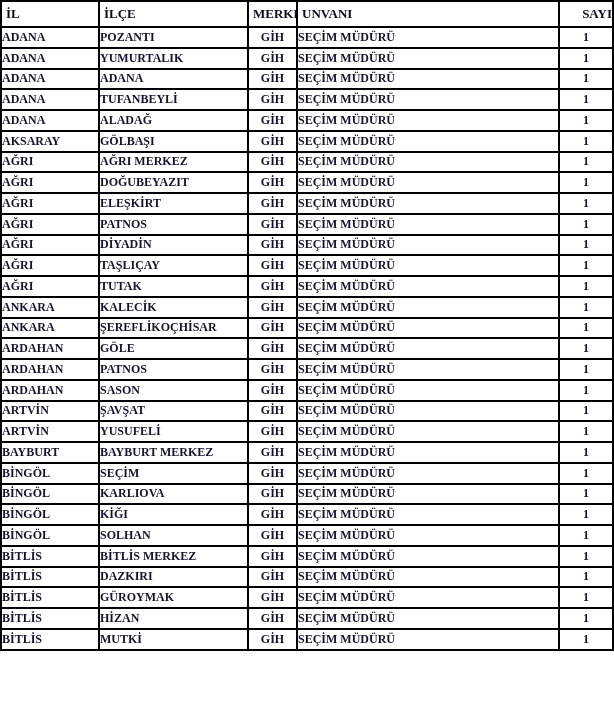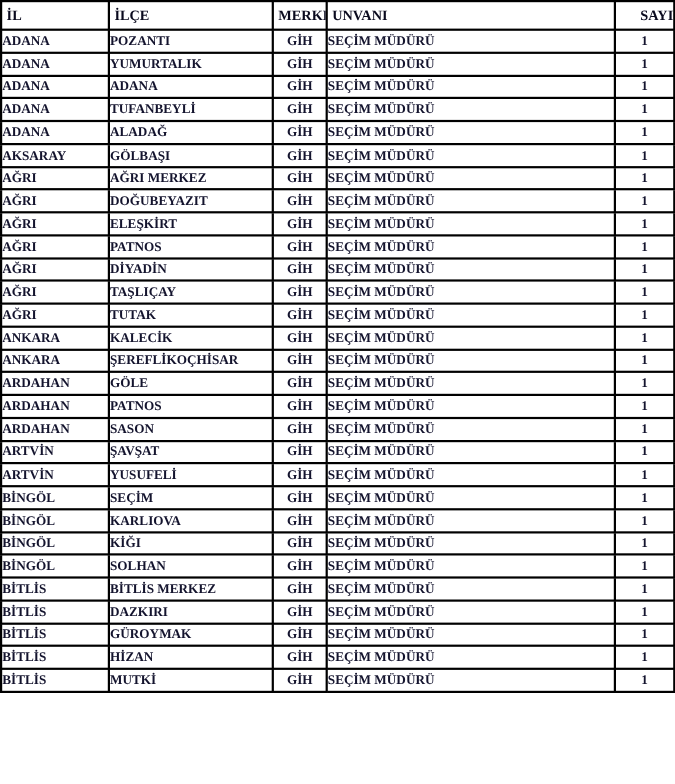--- a/index.html
+++ b/index.html
@@ -220,20 +220,27 @@
           <td class="cell-sayi">1</td>
         </tr>
         <tr>
           <td class="cell-il">ARTVİN</td>
           <td class="cell-ilce">YUSUFELİ</td>
           <td class="cell-sinifi">GİH</td>
           <td class="cell-unvani">SEÇİM MÜDÜRÜ</td>
           <td class="cell-sayi">1</td>
         </tr>
         <tr>
+          <td class="cell-il">BAYBURT</td>
+          <td class="cell-ilce">BAYBURT MERKEZ</td>
+          <td class="cell-sinifi">GİH</td>
+          <td class="cell-unvani">SEÇİM MÜDÜRÜ</td>
+          <td class="cell-sayi">1</td>
+        </tr>
+        <tr>
           <td class="cell-il">BİNGÖL</td>
           <td class="cell-ilce">SEÇİM</td>
           <td class="cell-sinifi">GİH</td>
           <td class="cell-unvani">SEÇİM MÜDÜRÜ</td>
           <td class="cell-sayi">1</td>
         </tr>
         <tr>
           <td class="cell-il">BİNGÖL</td>
           <td class="cell-ilce">KARLIOVA</td>
           <td class="cell-sinifi">GİH</td>

